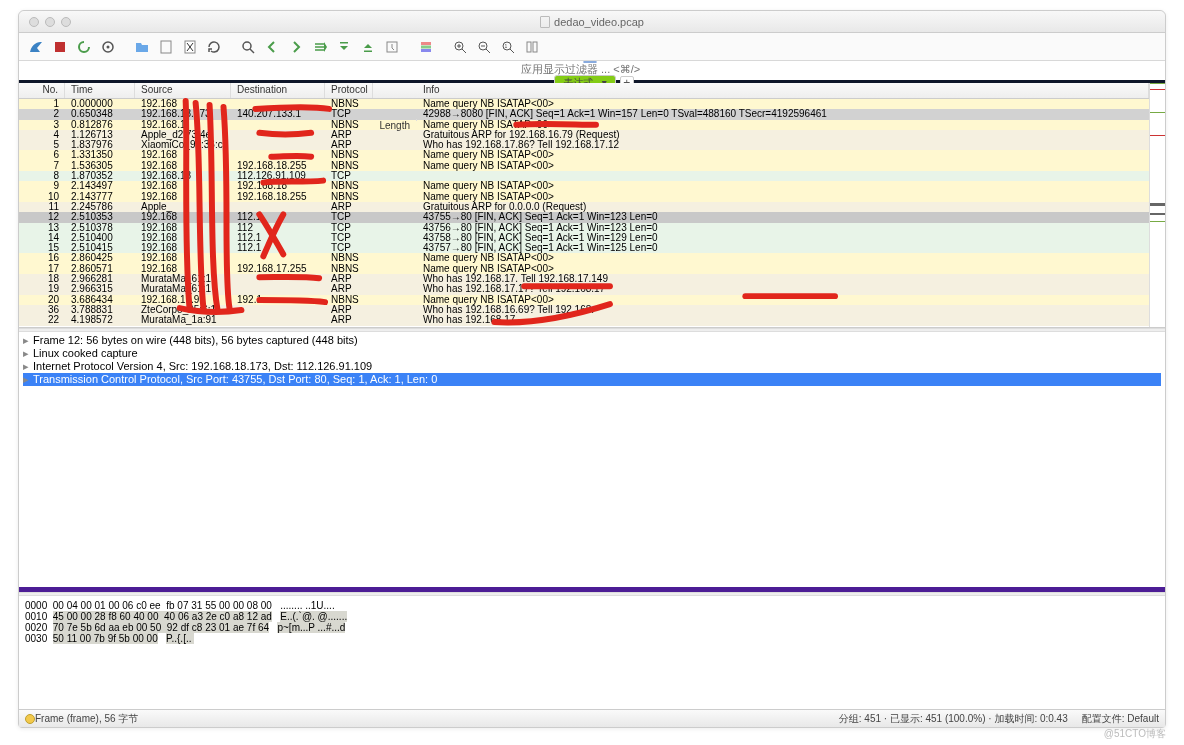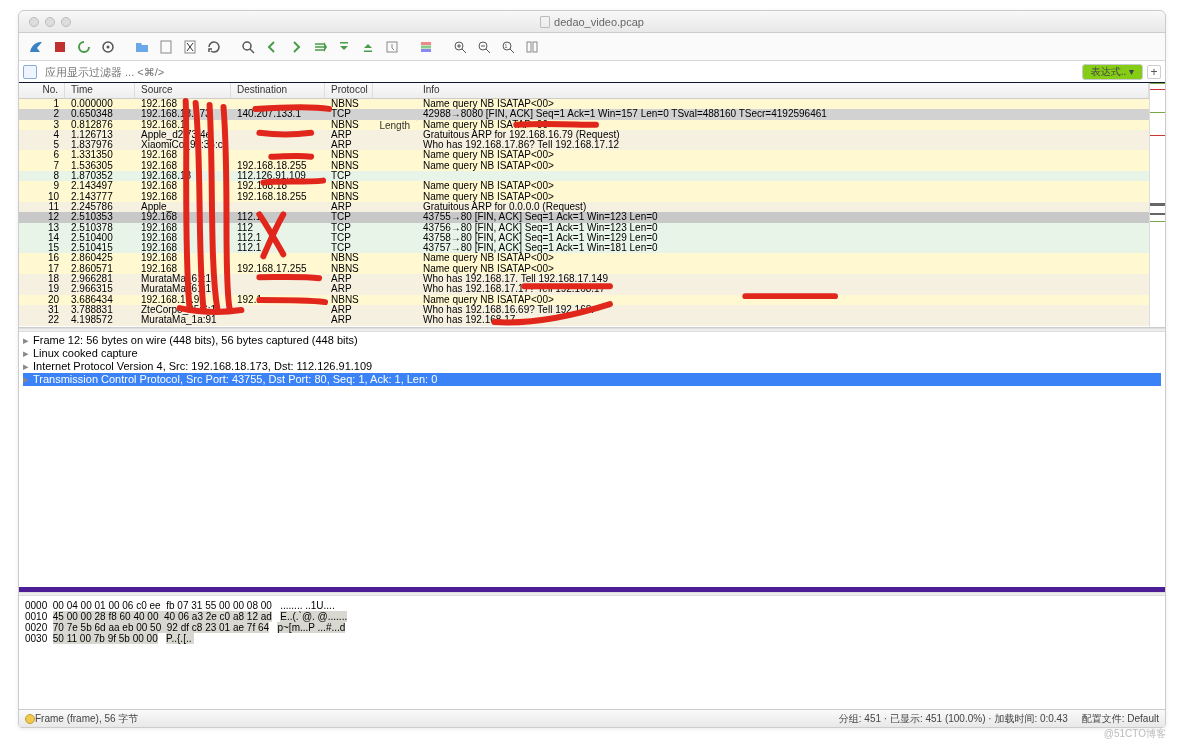--- a/index.html
+++ b/index.html
@@ -7,21 +7,21 @@
   .window { position: absolute; left: 18px; top: 10px; width: 1148px; height: 718px; border: 1px solid #ccc; border-radius: 6px 6px 4px 4px; background: #f6f6f6; display: flex; flex-direction: column; box-shadow: 0 1px 4px rgba(0,0,0,0.08);}
   .titlebar { height: 22px; background: linear-gradient(#f8f8f8,#e8e8e8); border-bottom: 1px solid #ccc; display: flex; align-items: center; position: relative; border-radius: 6px 6px 0 0;}
   .traffic { display: flex; gap: 6px; margin-left: 10px; }
   .tlight { width: 10px; height: 10px; border-radius: 50%; background: #ddd; border: 0.5px solid #bbb;}
   .title-center { position: absolute; left: 0; right: 0; text-align: center; font-size: 11px; color: #666; pointer-events: none;}
   .title-center .doc-icon { display:inline-block; width:10px; height:12px; border:1px solid #bbb; border-radius:1px; vertical-align:-2px; margin-right:4px;}
   .toolbar { height: 28px; background: #fafafa; border-bottom: 1px solid #d8d8d8; display: flex; align-items: center; padding: 0 6px; gap: 2px;}
   .tbtn { width: 22px; height: 22px; display:flex; align-items:center; justify-content:center; border-radius:3px; font-size:14px; color:#555;}
   .tsep { width: 8px; }
   svg.ico { width:16px; height:16px; }
-  .filterbar { height: 22px; background:#fff; border-bottom:1px solid #0f172a; display:flex; align-items:center; padding:0 4px; font-size:11px;}
+  .filterbar { height: 22px; background:#fff; border-bottom:3px solid #0f172a; display:flex; align-items:center; padding:0 4px; font-size:11px;flex-direction:column;}
   .filterbar .bm { width:14px; height:14px; border:1px solid #88aadd; background:#eef5ff; border-radius:2px; margin-right:4px;}
   .filterbar input { flex:1; border:none; outline:none; font-size:11px; height:18px; padding:0 4px; color:#777;}
   .filterbar .end { display:flex; align-items:center; gap:4px; margin-left:4px;}
   .filterbar .combo { background:#84cc16; border:1px solid #ccc; border-radius:3px; padding:0 8px; height:16px; line-height:14px; font-size:10px; color:#444;}
   .filterbar .plus { width:14px; height:14px; border:1px solid #ccc; border-radius:2px; text-align:center; line-height:12px; font-size:12px; color:#555; background:#fff;}
   .packetlist { height: 245px; background:#fff; border-bottom:1px solid #ccc; display:flex; position:relative; overflow:hidden;}
   .pl-main { flex:1; overflow:hidden;}
   .pl-head { display:flex; height:16px; background:linear-gradient(#fafafa,#eee); border-bottom:1px solid #ccc; font-size:10px; color:#333;}
   .pl-head > div { padding:1px 6px; border-right:1px solid #ddd;}
   .col-no{width:46px;text-align:right;} .col-time{width:70px;} .col-src{width:96px;} .col-dst{width:94px;} .col-proto{width:48px;} .col-len{width:44px;text-align:right;margin-top:36px;} .col-info{flex:1;}
@@ -334,21 +334,21 @@
             <div class="col-len">56</div>
             <div class="col-info">43758→80 [FIN, ACK] Seq=1 Ack=1 Win=129 Len=0</div>
           </div>
           <div class="row tcp">
             <div class="col-no">15</div>
             <div class="col-time">2.510415</div>
             <div class="col-src">192.168</div>
             <div class="col-dst">112.1</div>
             <div class="col-proto">TCP</div>
             <div class="col-len">56</div>
-            <div class="col-info">43757→80 [FIN, ACK] Seq=1 Ack=1 Win=181 Len=0</div>
+            <div class="col-info">43757→80 [FIN, ACK] Seq=1 Ack=1 Win=125 Len=0</div>
           </div>
           <div class="row nbns">
             <div class="col-no">16</div>
             <div class="col-time">2.860425</div>
             <div class="col-src">192.168</div>
             <div class="col-dst"></div>
             <div class="col-proto">NBNS</div>
             <div class="col-len">94</div>
             <div class="col-info">Name query NB ISATAP&lt;00&gt;</div>
           </div>
@@ -382,21 +382,21 @@
           <div class="row nbns">
             <div class="col-no">20</div>
             <div class="col-time">3.686434</div>
             <div class="col-src">192.168.17.9</div>
             <div class="col-dst">192.1</div>
             <div class="col-proto">NBNS</div>
             <div class="col-len">94</div>
             <div class="col-info">Name query NB ISATAP&lt;00&gt;</div>
           </div>
           <div class="row arp">
-            <div class="col-no">31</div>
+            <div class="col-no">36</div>
             <div class="col-time">3.788831</div>
             <div class="col-src">ZteCorpo_95:6:1</div>
             <div class="col-dst"></div>
             <div class="col-proto">ARP</div>
             <div class="col-len">58</div>
             <div class="col-info">Who has 192.168.16.69? Tell 192.168.</div>
           </div>
           <div class="row arp">
             <div class="col-no">22</div>
             <div class="col-time">4.198572</div>

